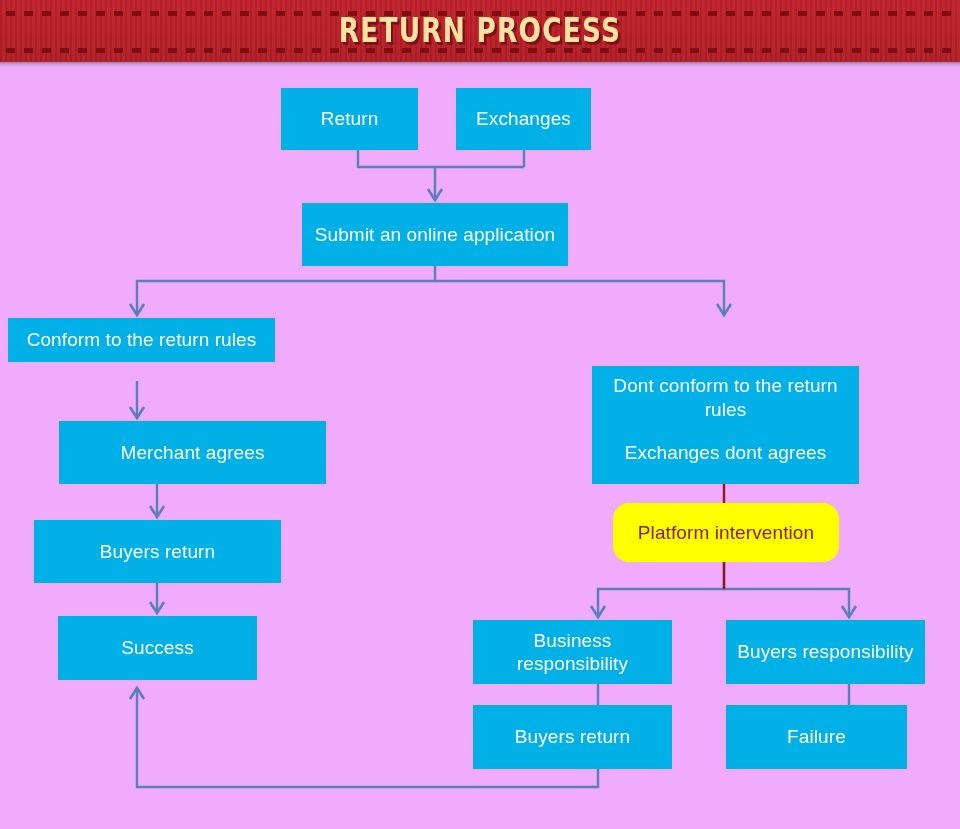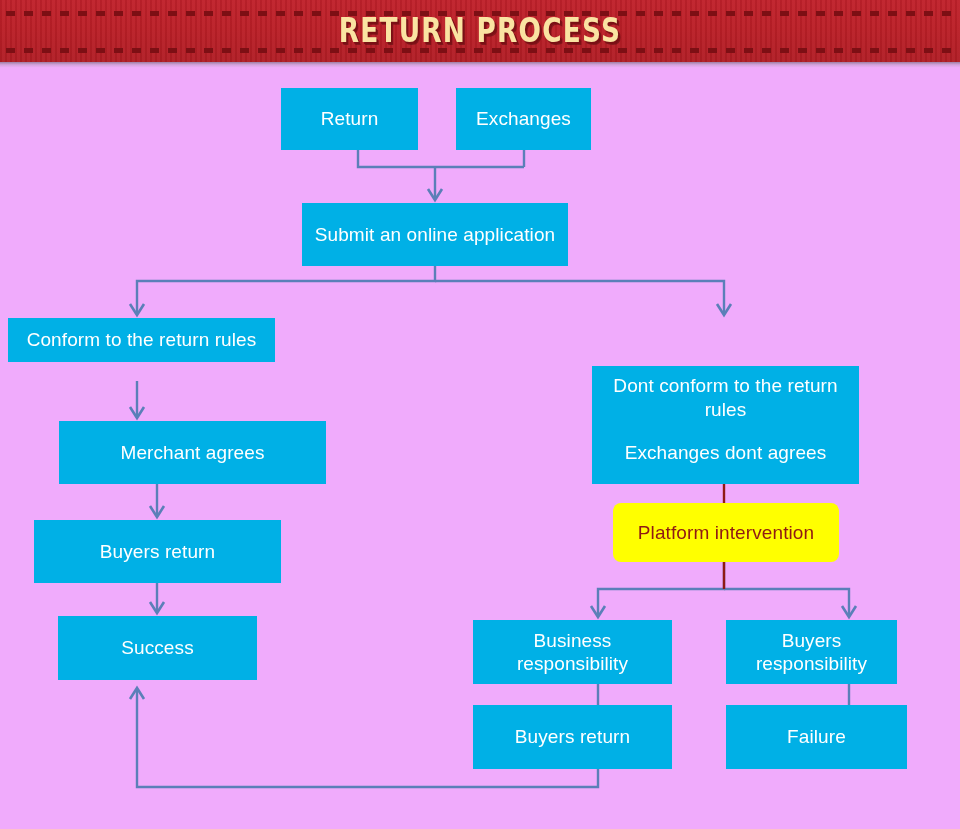--- a/index.html
+++ b/index.html
@@ -99,21 +99,21 @@
     color: #ffffff;
     background: #00b0e6;
     font-size: 19px;
     line-height: 1.22;
     padding: 2px 6px;
     letter-spacing: 0.1px;
   }
   .node.yellow {
     background: #ffff00;
     color: #8f1a14;
-    border-radius: 8px;
+    border-radius: 16px;
     font-size: 19px;
   }
   .node .txt { display: block; }
 </style>
 </head>
 <body>
 
 <div id="root">
 
   <div id="banner">
@@ -205,21 +205,21 @@
   </div>
 
   <div class="node" style="left:473px; top:620px; width:199px; height:64px;justify-content:center;">
     <span class="txt">Business responsibility</span>
   </div>
 
   <div class="node" style="left:473px; top:705px; width:199px; height:64px;">
     <span class="txt">Buyers return</span>
   </div>
 
-  <div class="node" style="left:726px; top:620px; width:171px; height:64px;">
+  <div class="node" style="left:726px; top:620px; width:199px; height:64px;text-align:right;">
     <span class="txt">Buyers responsibility</span>
   </div>
 
   <div class="node" style="left:726px; top:705px; width:181px; height:64px;">
     <span class="txt">Failure</span>
   </div>
 
 </div>
 
 </body></html>

